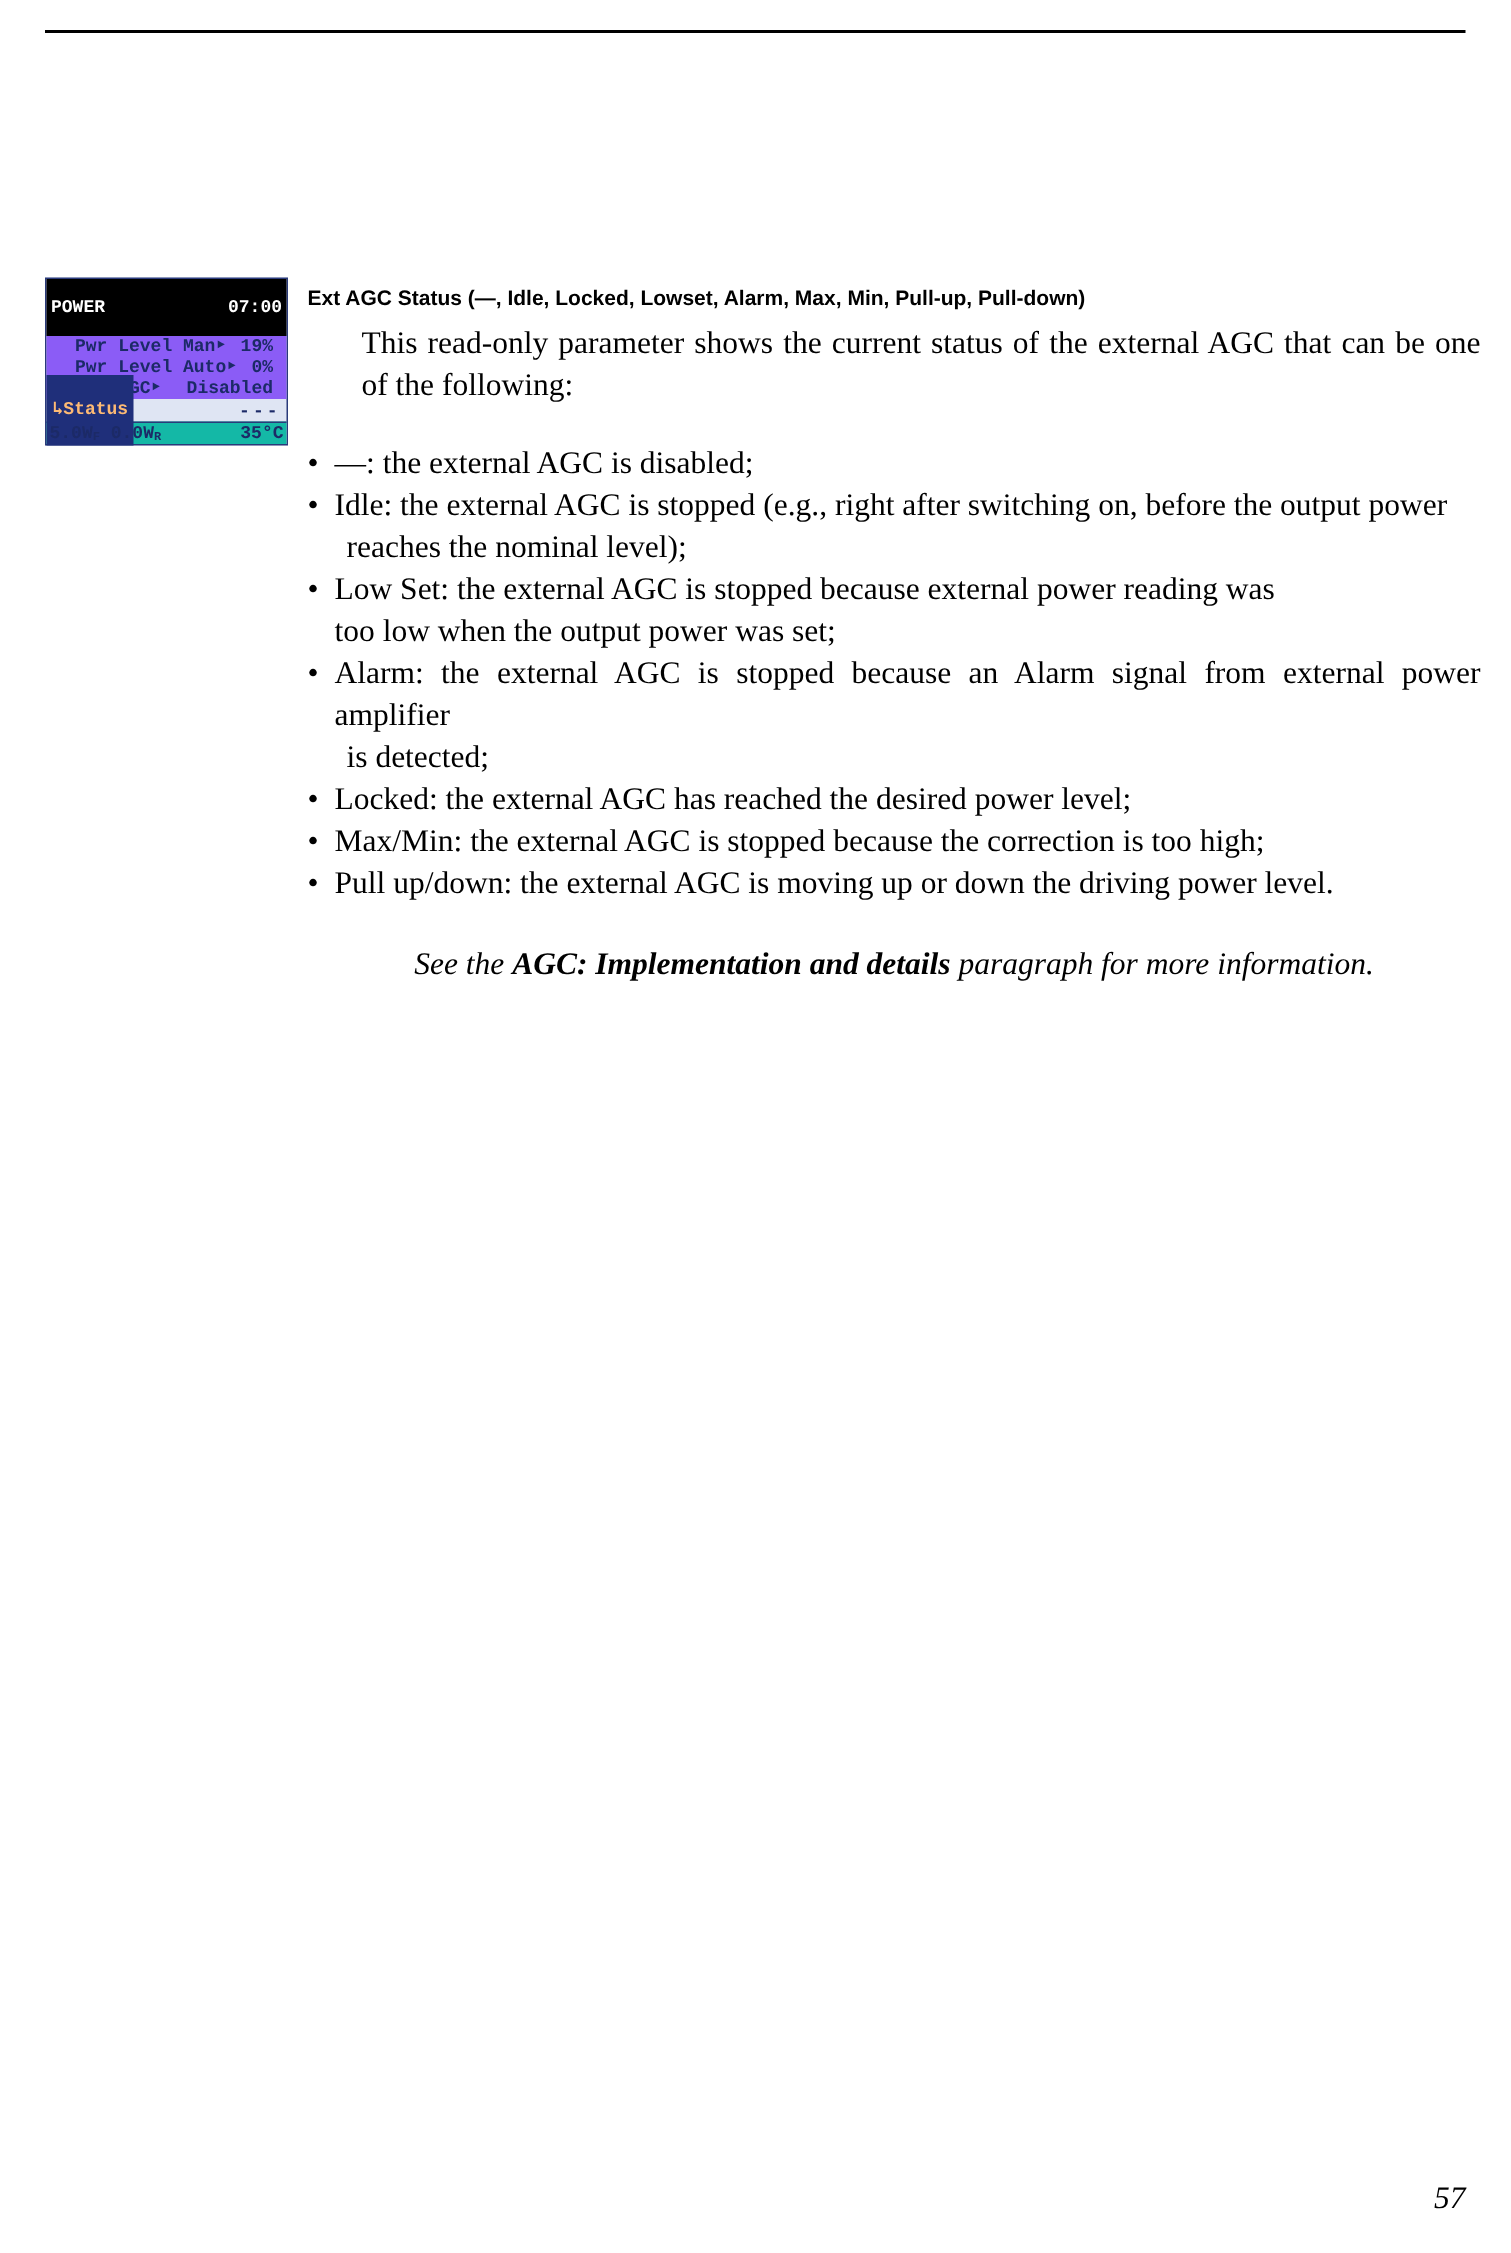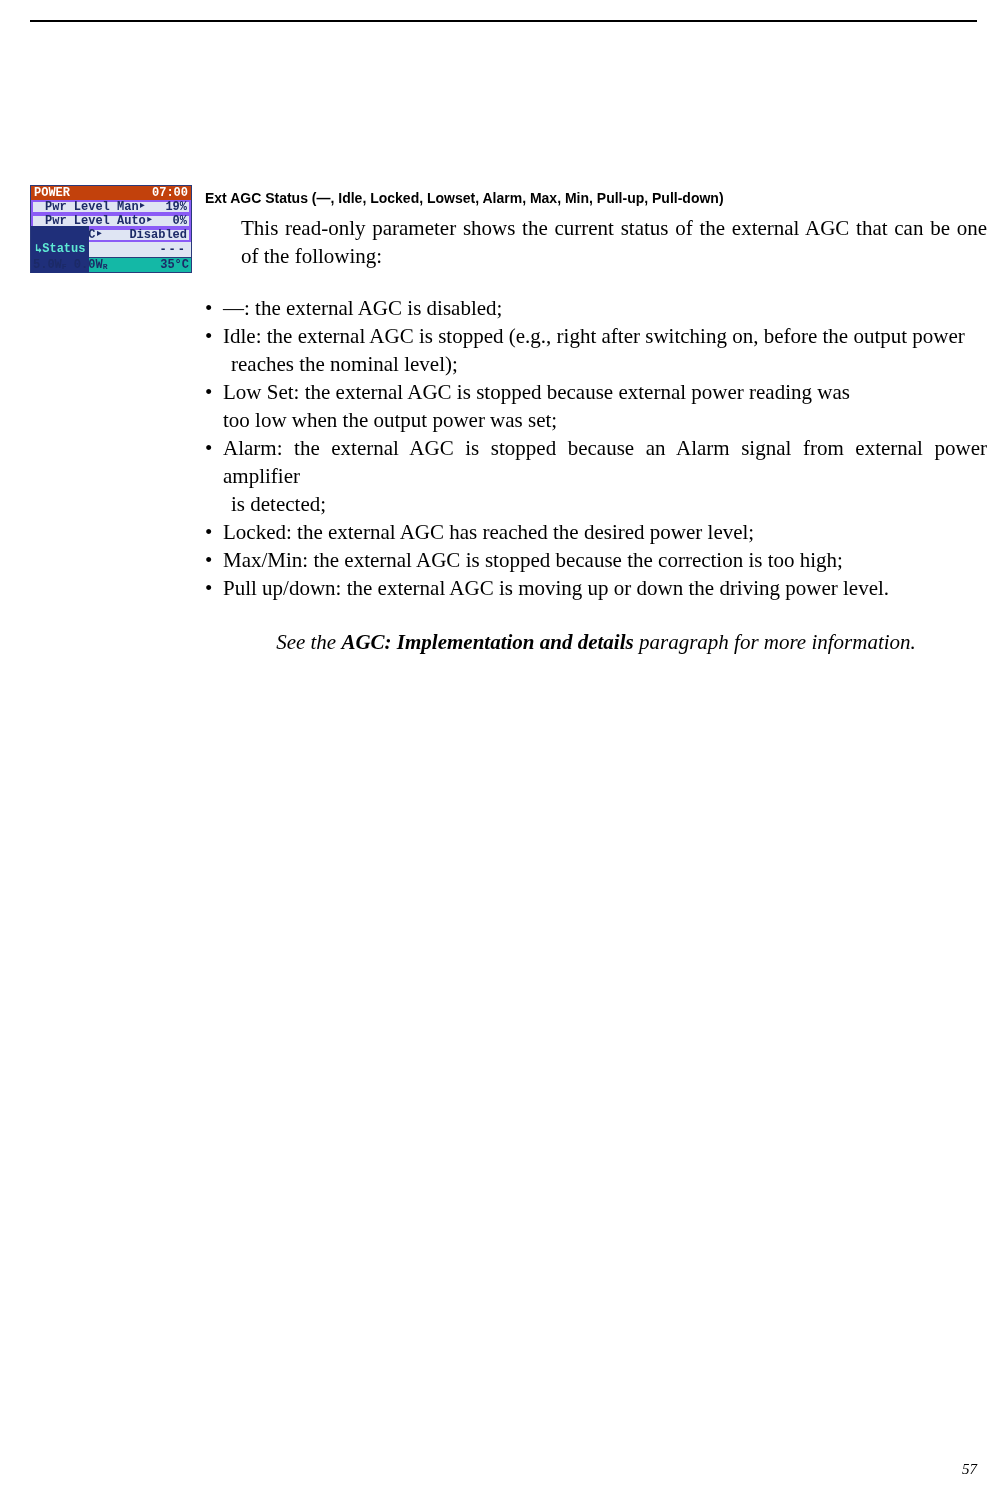--- a/index.html
+++ b/index.html
@@ -42,49 +42,49 @@
     font-family: "Courier New", monospace;
     font-size: 12px;
     line-height: 14px;
     color: #1c2a67;
     font-weight: bold;
     letter-spacing: 0;
   }
   .lcd .titlebar {
     display: flex;
     justify-content: space-between;
-    background: #c2410c;
+    background: #000000;
     color: #fff;
-    padding: 0 3px;
+    padding: 12px 3px;
     height: 14px;
     line-height: 14px;
   }
   .lcd .row {
     display: flex;
     justify-content: space-between;
     align-items: center;
     height: 14px;
     padding: 0 2px;
   }
   .lcd .row.box {
-    border: 2px solid #8b5cf6;
+    border: 7px solid #8b5cf6;
     margin: 0;
     box-sizing: border-box;
     padding-left: 12px;
   }
   .lcd .row .l { white-space: nowrap; }
   .lcd .row .r { white-space: nowrap; }
   .lcd .statusrow {
     display: flex;
     align-items: center;
     height: 15px;
   }
   .lcd .status-tab {
     background: #1f2f7a;
-    color: #5eead4;
+    color: #fdba74;
     padding: 16px 4px;
     height: 15px;
     line-height: 15px;
     display: inline-block;
   }
   .lcd .status-right {
     flex: 1;
     text-align: right;
     padding-right: 4px;
     color: #1c2a67;
@@ -143,21 +143,21 @@
     text-align: center;
   }
   .seealso .strong {
     font-weight: bold;
   }
   .pagenum {
     position: absolute;
     right: 30px;
     bottom: 24px;
     font-style: italic;
-    font-size: 15px;
+    font-size: 21px;
   }
 </style>
 </head>
 <body>
 
 <div class="page">
 
   <div class="top-rule"></div>
 
   <div class="content">

